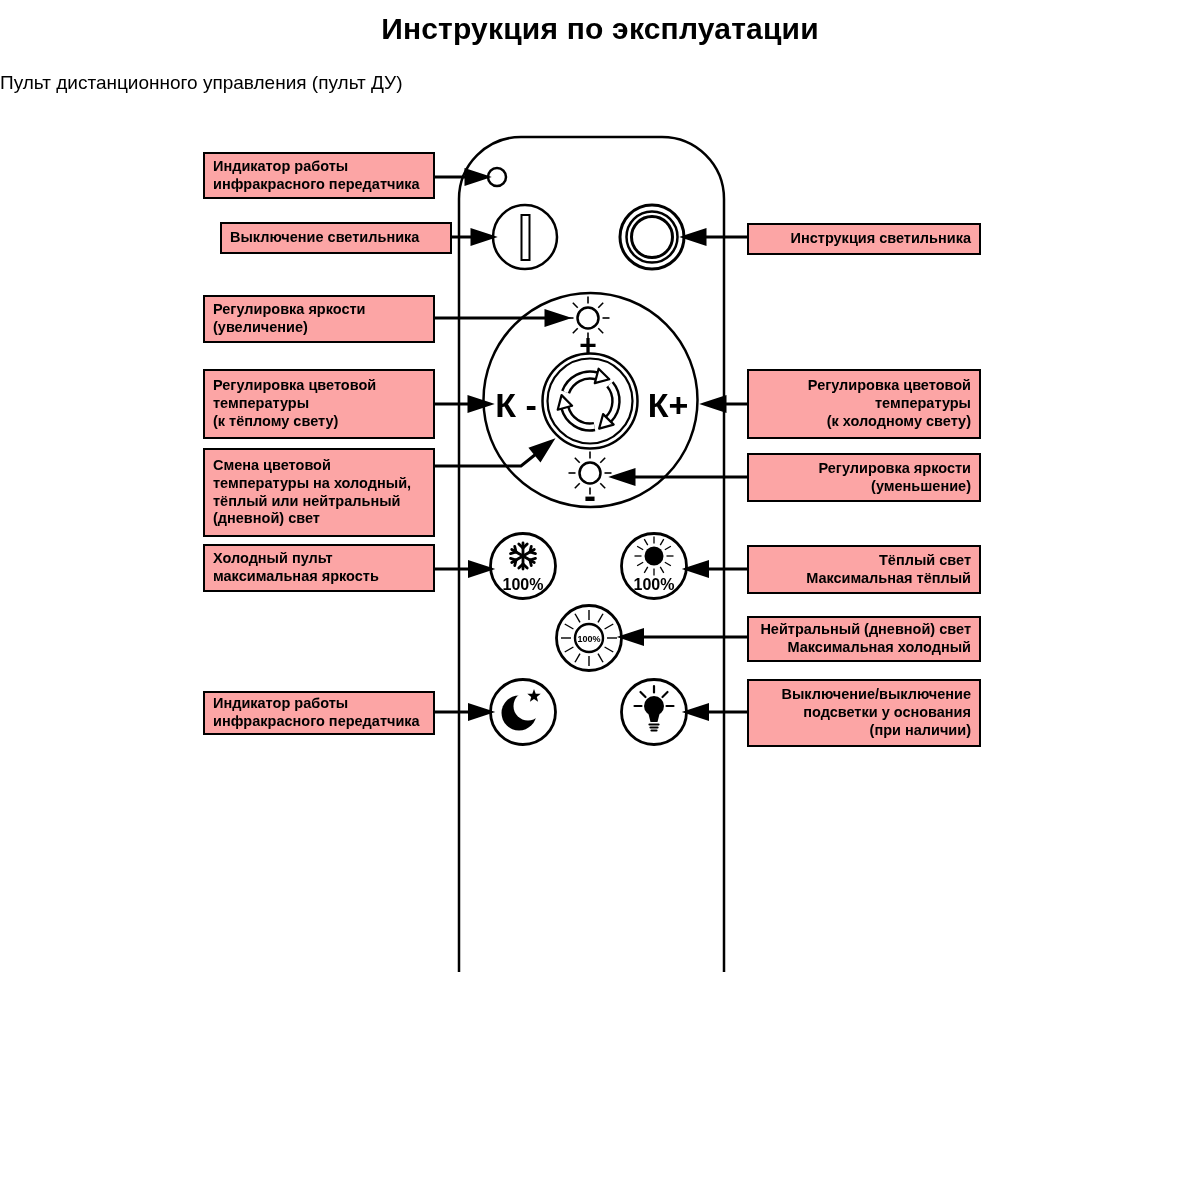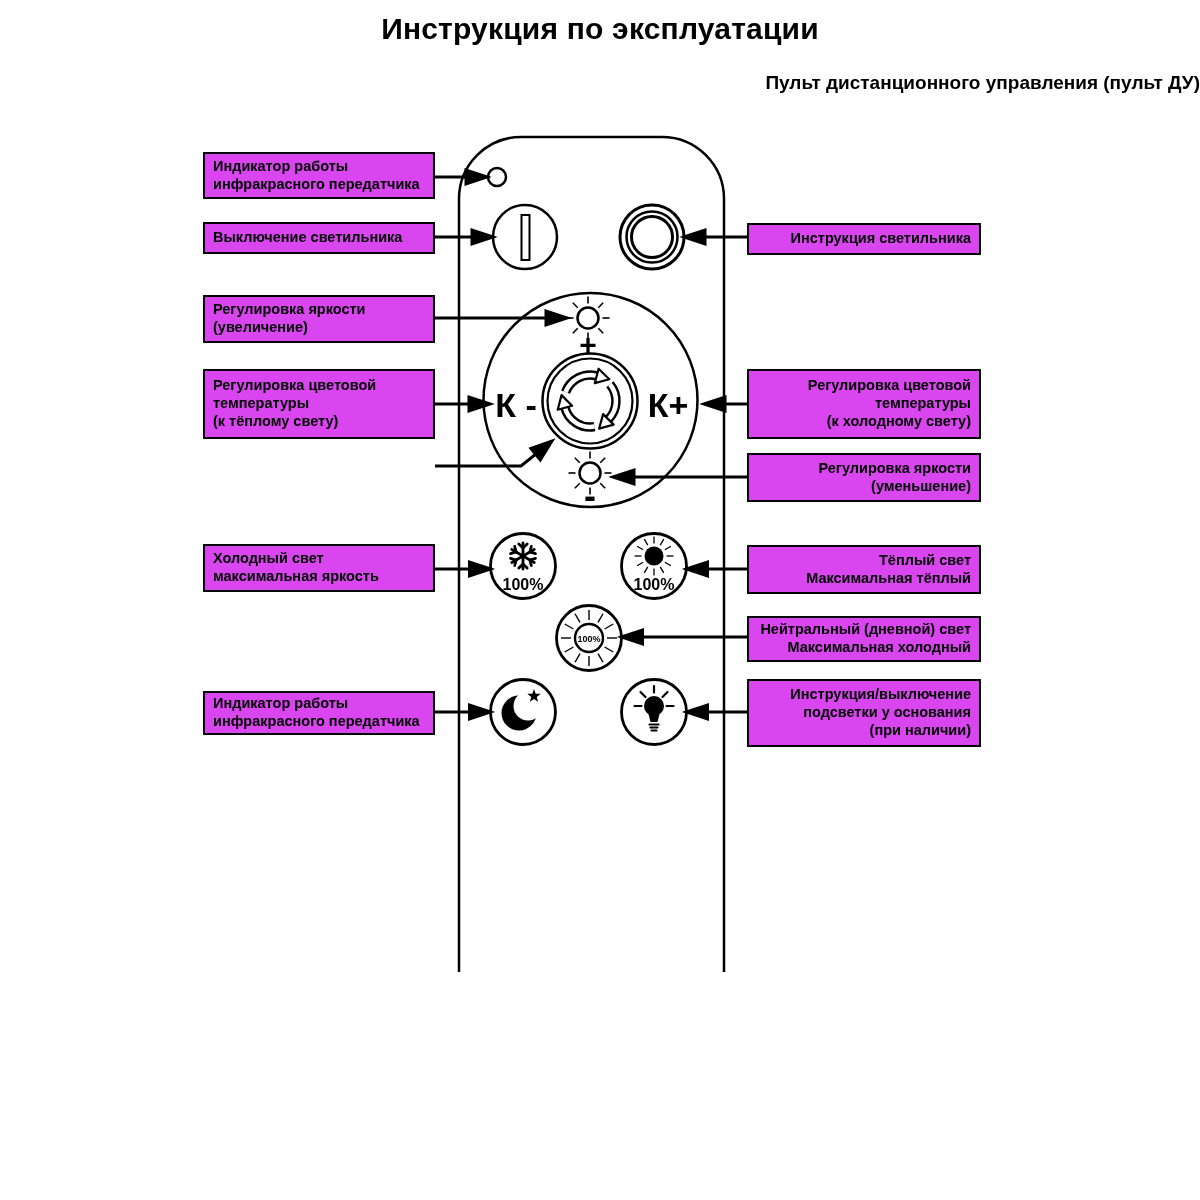--- a/index.html
+++ b/index.html
@@ -5,26 +5,26 @@
   html,body{margin:0;padding:0;background:#fff;}
   .canvas{
     position:relative;width:1200px;height:972px;background:#ffffff;
     font-family:"Liberation Sans",sans-serif;color:#000;overflow:hidden;
   }
   .title{
     position:absolute;left:0;top:12px;width:1200px;text-align:center;
     font-size:30px;font-weight:bold;letter-spacing:.2px;
   }
   .subtitle{
-    position:absolute;left:0;top:72px;width:1200px;text-align:right;
-    font-size:19px;font-weight:bold;
+    position:absolute;left:0;top:72px;width:1200px;text-align:left;
+    font-size:19px;font-weight:normal;
   }
   .diagram-svg{position:absolute;left:0;top:0;}
   .lbox{
-    position:absolute;box-sizing:border-box;border:2px solid #000;background:#d946ef;
+    position:absolute;box-sizing:border-box;border:2px solid #000;background:#fca5a5;
     font-size:14.5px;font-weight:bold;line-height:1.22;white-space:pre-line;
     display:flex;align-items:center;padding:14px 8px;
   }
   .lbox.left{justify-content:flex-start;text-align:left;}
   .lbox.right{justify-content:flex-end;text-align:right;}
 </style>
 </head>
 <body>
 
 <div class="canvas">
@@ -247,38 +247,42 @@
         </g>
       <g>
           <line x1="747" y1="712" x2="704" y2="712"></line>
           <polygon points="686.5,712 707.5,705 707.5,719"></polygon>
         </g>
     </g>
   </svg>
 
   <div class="lbox left" style="left:203px;top:152px;width:232px;height:47px">Индикатор работы
 инфракрасного передатчика</div>
-  <div class="lbox left" style="left:203px;top:222px;width:232px;height:28px">Выключение светильника</div>
+  <div class="lbox left" style="left:220px;top:222px;width:232px;height:28px">Выключение светильника</div>
   <div class="lbox left" style="left:203px;top:295px;width:232px;height:48px">Регулировка яркости
 (увеличение)</div>
   <div class="lbox left" style="left:203px;top:369px;width:232px;height:70px">Регулировка цветовой
 температуры
 (к тёплому свету)</div>
-  <div class="lbox left" style="left:203px;top:544px;width:232px;height:48px">Холодный свет
+  <div class="lbox left" style="left:203px;top:448px;width:232px;height:89px">Смена цветовой
+температуры на холодный,
+тёплый или нейтральный
+(дневной) свет</div>
+  <div class="lbox left" style="left:203px;top:544px;width:232px;height:48px">Холодный пульт
 максимальная яркость</div>
   <div class="lbox left" style="left:203px;top:691px;width:232px;height:44px">Индикатор работы
 инфракрасного передатчика</div>
 
   <div class="lbox right" style="left:747px;top:223px;width:234px;height:28px">Инструкция светильника</div>
   <div class="lbox right" style="left:747px;top:369px;width:234px;height:70px">Регулировка цветовой
 температуры
 (к холодному свету)</div>
   <div class="lbox right" style="left:747px;top:453px;width:234px;height:49px">Регулировка яркости
 (уменьшение)</div>
   <div class="lbox right" style="left:747px;top:545px;width:234px;height:49px">Тёплый свет
 Максимальная тёплый</div>
   <div class="lbox right" style="left:747px;top:616px;width:234px;height:46px">Нейтральный (дневной) свет
 Максимальная холодный</div>
-  <div class="lbox right" style="left:747px;top:679px;width:234px;height:68px">Инструкция/выключение
+  <div class="lbox right" style="left:747px;top:679px;width:234px;height:68px">Выключение/выключение
 подсветки у основания
 (при наличии)</div>
 
 </div>
 
 </body></html>

